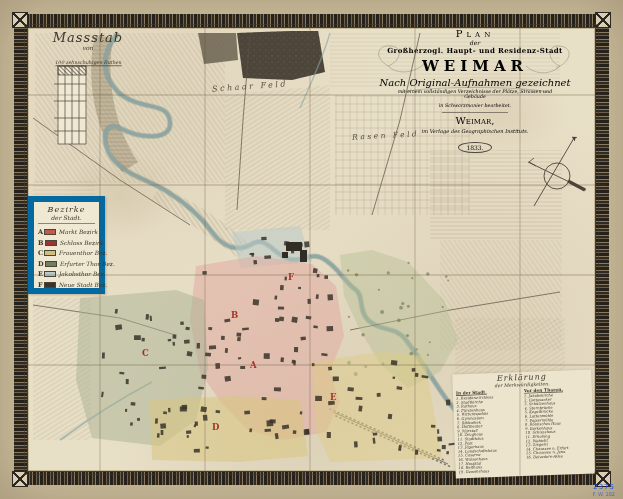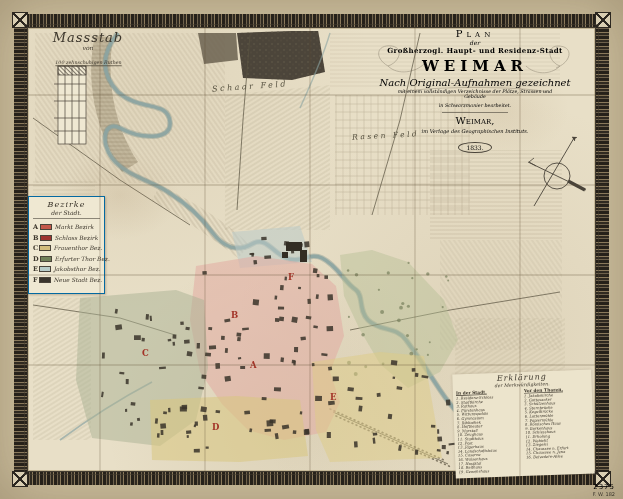--- a/index.html
+++ b/index.html
@@ -31,21 +31,21 @@
   svg.art,svg.folds{position:absolute;left:0;top:0;width:623px;height:499px;pointer-events:none;}
   svg.folds{z-index:30;}
   
   .scale-panel{position:absolute;left:38px;top:30px;width:100px;text-align:center;z-index:10;}
   .scale-title{font-style:italic;font-size:13px;letter-spacing:1px;}
   .scale-sub{font-style:italic;font-size:6px;line-height:5px;}
   .scale-unit{font-style:italic;font-size:6px;transform:scale(.8);transform-origin:50% 0;
     border-bottom:.5px solid #554e3f;display:inline-block;padding-bottom:1px;}
   
   .legend{position:absolute;left:28px;top:196px;width:77px;height:98px;z-index:10;
-    background:#efe8d2;border:1px solid #0369a1;box-sizing:border-box;padding:3px 4px 2px 4px;
+    background:#efe8d2;border:6px solid #0369a1;box-sizing:border-box;padding:3px 4px 2px 4px;
     box-shadow:1px 1px 2px rgba(60,45,25,.25);}
   .lg-h1{font-style:italic;font-size:8px;text-align:center;letter-spacing:1px;}
   .lg-h2{font-style:italic;font-size:6px;text-align:center;margin-bottom:3px;
     border-bottom:.5px solid rgba(74,68,58,.6);padding-bottom:2px;}
   .lg-row{display:flex;align-items:center;height:10.5px;white-space:nowrap;}
   .lg-letter{font-weight:bold;font-size:6.5px;width:6px;}
   .lg-swatch{width:10px;height:4px;margin:0 3px 0 1px;border:.5px solid #4a443a;flex:0 0 auto;}
   .lg-name{font-style:italic;font-size:6.5px;transform:scale(.9);transform-origin:0 50%;}
   
   .cartouche{position:absolute;left:368px;top:28px;width:214px;text-align:center;z-index:10;color:#000000;}
@@ -69,21 +69,21 @@
   .idx-cols{display:flex;gap:2px;}
   .idx-col{width:50%;overflow:hidden;height:84px;}
   .idx-col-inner{transform:scale(.62);transform-origin:0 0;width:160%;}
   .idx-head{font-weight:bold;font-size:7px;text-decoration:underline;white-space:nowrap;margin-bottom:1px;}
   .idx-item{font-size:6px;line-height:6.6px;white-space:nowrap;font-style:italic;}
   
   .field-label{position:absolute;font-style:italic;font-size:8px;letter-spacing:2.5px;
     color:#55503f;z-index:9;white-space:nowrap;}
   .marker{position:absolute;font-weight:bold;font-size:8.5px;color:#a33327;z-index:9;
     font-family:"DejaVu Serif",serif;}
-  .pencil{position:absolute;right:8px;bottom:2px;text-align:right;color:#000000;z-index:31;
+  .pencil{position:absolute;right:8px;bottom:2px;text-align:right;color:#1d4ed8;z-index:31;
     font-family:"DejaVu Sans",sans-serif;}
   .pencil .n1{font-size:7px;letter-spacing:1px;}
   .pencil .n2{font-size:5px;opacity:.7;}
   .stain{position:absolute;border-radius:50%;pointer-events:none;z-index:8;}
 </style>
 </head>
 <body>
 
 <div class="sheet">
 

